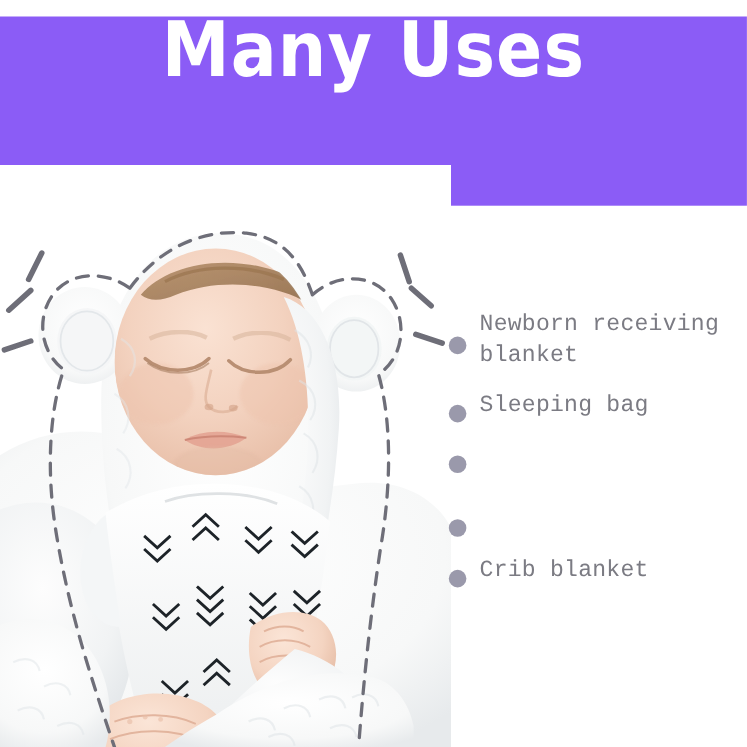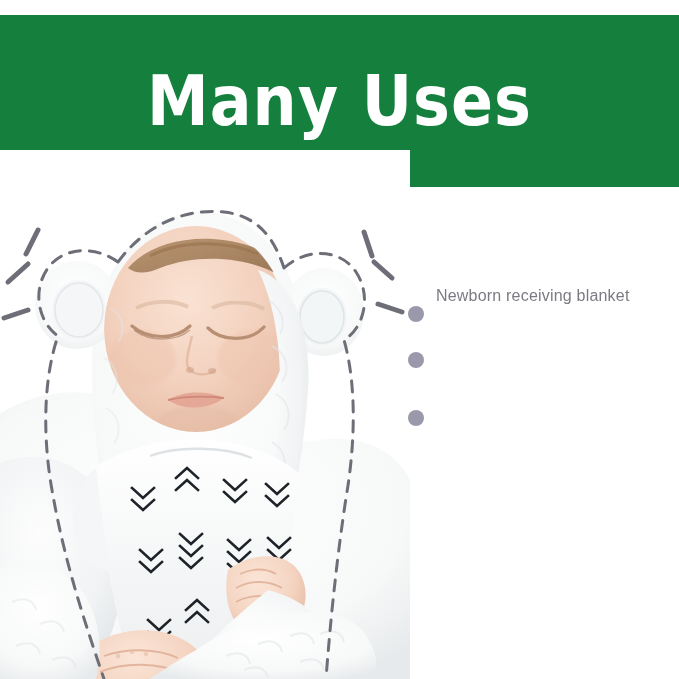--- a/index.html
+++ b/index.html
@@ -23,23 +23,23 @@
     overflow: hidden;
   }
 
   
   .banner {
     position: absolute;
     left: 0;
     top: 15px;
     width: 679px;
     height: 172px;
-    background: #15803d;
+    background: #8b5cf6;
     display: flex;
-    align-items: center;
+    align-items: flex-start;
     justify-content: center;
   }
   .banner-title {
     color: #ffffff;
     font-family: "DejaVu Sans", sans-serif;
     font-size: 62px;
     font-weight: bold;
     letter-spacing: 1px;
     line-height: 1;
     text-align: center;
@@ -89,22 +89,22 @@
     height: 16px;
     border-radius: 50%;
     background: #9a99ab;
     margin-right: 12px;
     margin-top: 12px;
   }
   .use-item.two-line .use-dot { margin-top: 24px; }
 
   .use-label {
     color: #7b7b83;
-    font-family: Liberation Sans, sans-serif;
-    font-size: 16px;
+    font-family: Liberation Mono, monospace;
+    font-size: 21px;
     line-height: 28px;
     letter-spacing: 0.2px;
     max-width: 226px;
   }
 </style>
 </head>
 <body>
 
 <div id="page">
 
@@ -352,19 +352,27 @@
     </svg>
   </div>
 
   <ul class="uses-list">
     <li class="use-item two-line">
       <span class="use-dot"></span>
       <span class="use-label">Newborn receiving blanket</span>
     </li>
     <li class="use-item">
       <span class="use-dot"></span>
+      <span class="use-label">Sleeping bag</span>
+    </li>
+    <li class="use-item">
+      <span class="use-dot"></span>
     </li>
     <li class="use-item two-line">
       <span class="use-dot"></span>
     </li>
+    <li class="use-item">
+      <span class="use-dot"></span>
+      <span class="use-label">Crib blanket</span>
+    </li>
   </ul>
 
 </div>
 
 </body></html>

